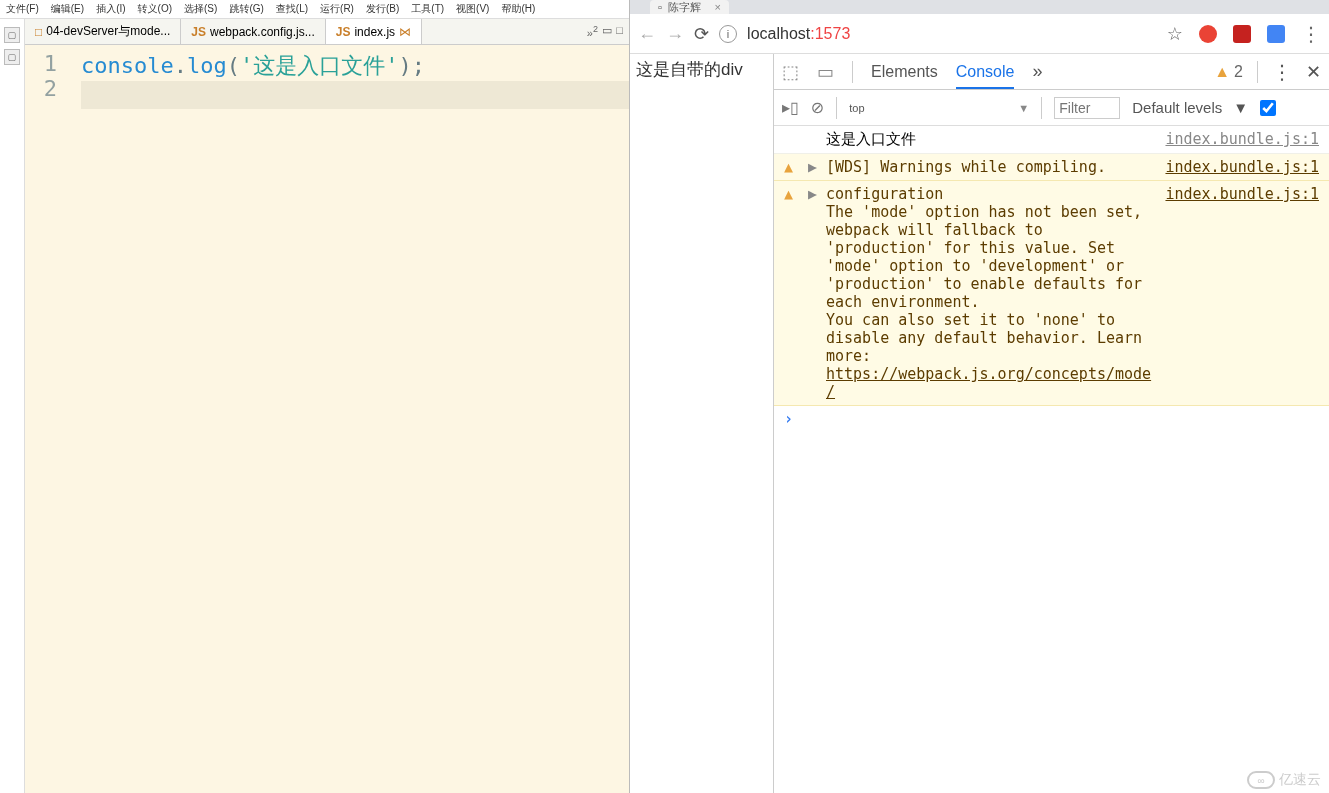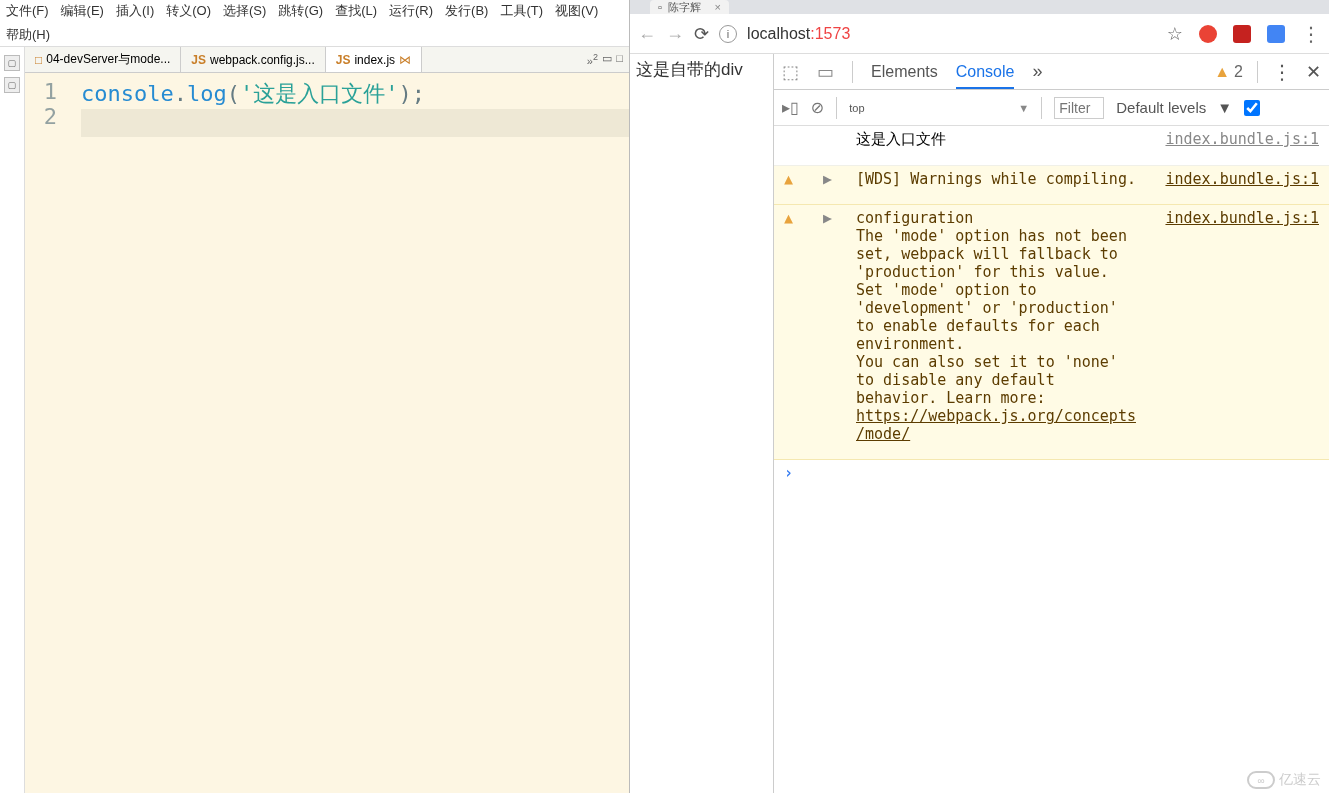--- a/index.html
+++ b/index.html
@@ -19,21 +19,21 @@
   height: 100%;
   display: flex;
   flex-direction: column;
   border-right: 1px solid #bbb;
 }
 .menubar {
   display: flex;
   flex-wrap: wrap;
   padding: 2px 6px;
   gap: 6px 12px;
-  font-size: 13px;
+  font-size: 10px;
   color: #333;
   border-bottom: 1px solid #ddd;
 }
 .ide-body {
   flex: 1;
   display: flex;
 }
 .ide-gutter {
   width: 25px;
   display: flex;
@@ -212,41 +212,41 @@
   color:#555;
 }
 .ct-icon { color:#777; font-size:16px; }
 .ct-context {
   border: none;
   background: transparent;
   font-size: 11px;
   flex: 0 0 180px;
 }
 .ct-filter {
-  width: 50px;
+  width: 66px;
   font-size: 14px;
   border: 1px solid #ccc;
   padding: 2px 4px;
   color:#ec4899;
 }
 .ct-levels { display:flex; align-items:center; gap:11px; }
 .ct-check { width:16px; height:16px; }
 
 .console-log {
   flex: 1;
   font-family: Consolas, monospace;
   font-size: 15px;
   display:flex;
   flex-direction:column;
   overflow:auto;
 }
 .log-entry {
   display:flex;
-  padding: 4px 10px 16px 10px;
-  gap: 23px;
+  padding: 4px 10px 4px 10px;
+  gap: 8px;
   border-bottom: 1px solid #f0f0e8;
 }
 .log-entry.warning {
   background: #fffbe5;
   color: #5c3c00;
   border-bottom: 1px solid #f5e8b0;
 }
 .log-icon { width: 16px; flex:none; }
 .log-expand { color:#888; width:10px; flex:none; }
 .log-body { flex: 1; word-break: break-word; }

